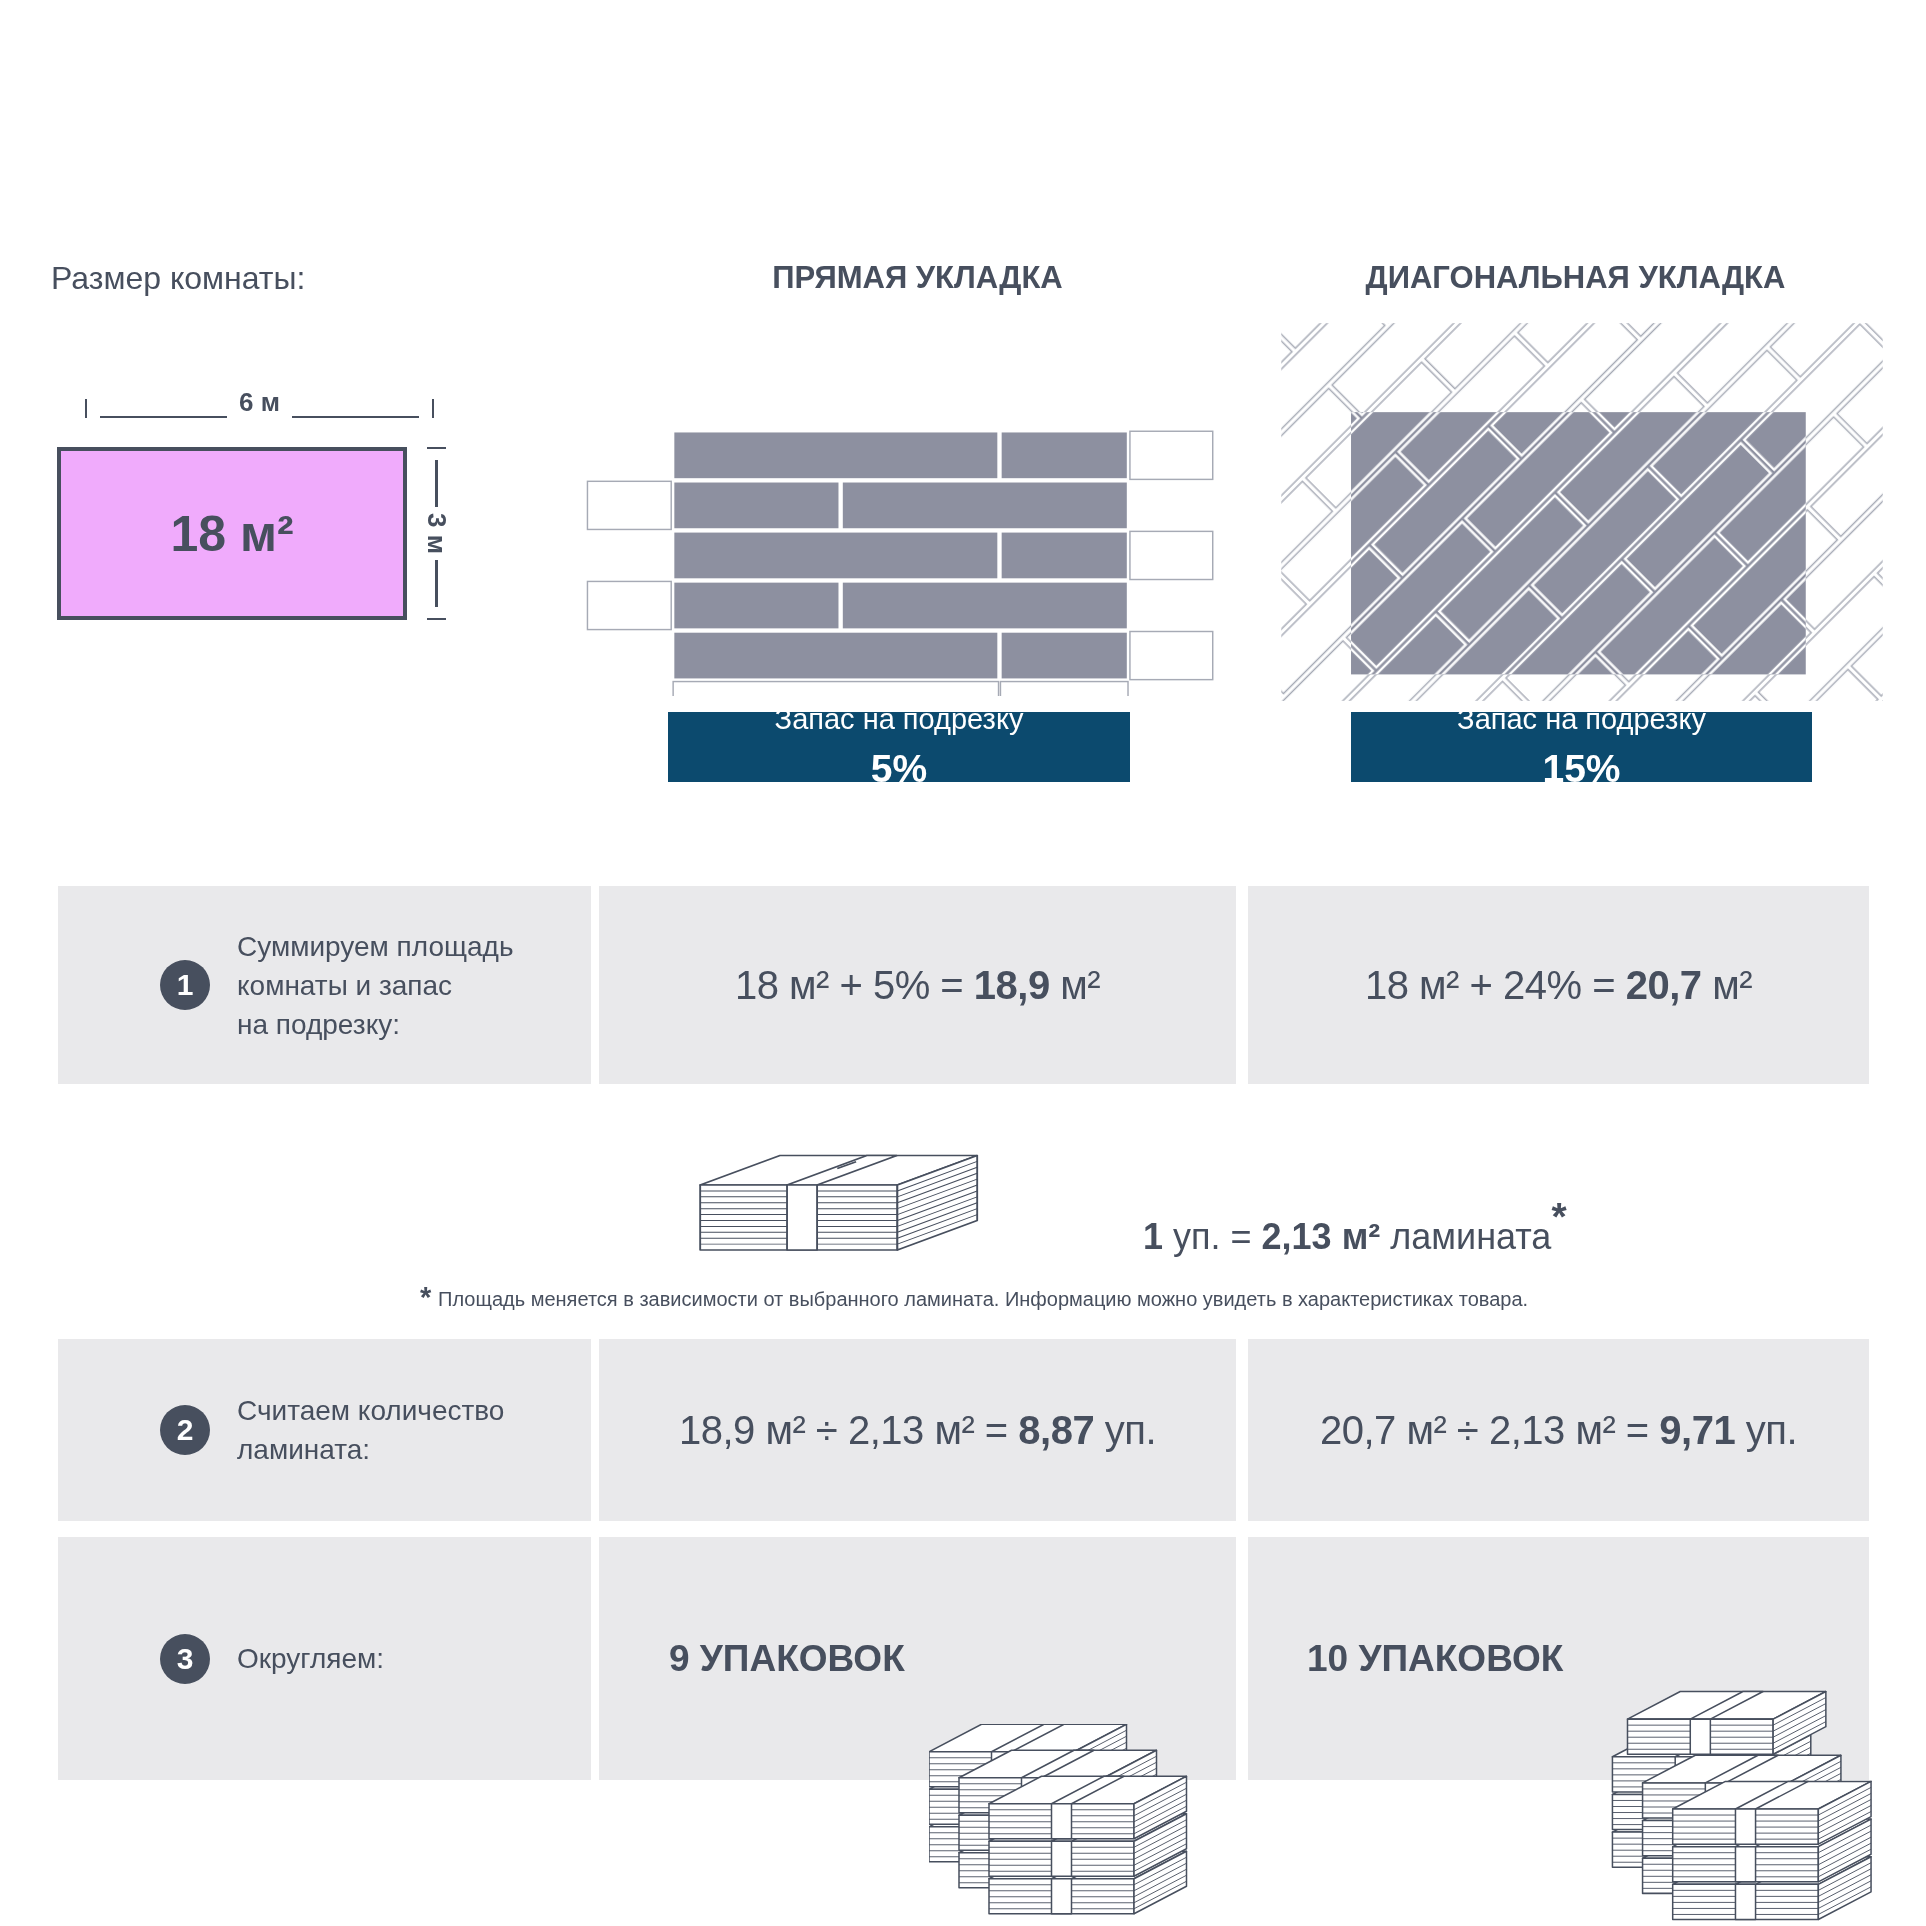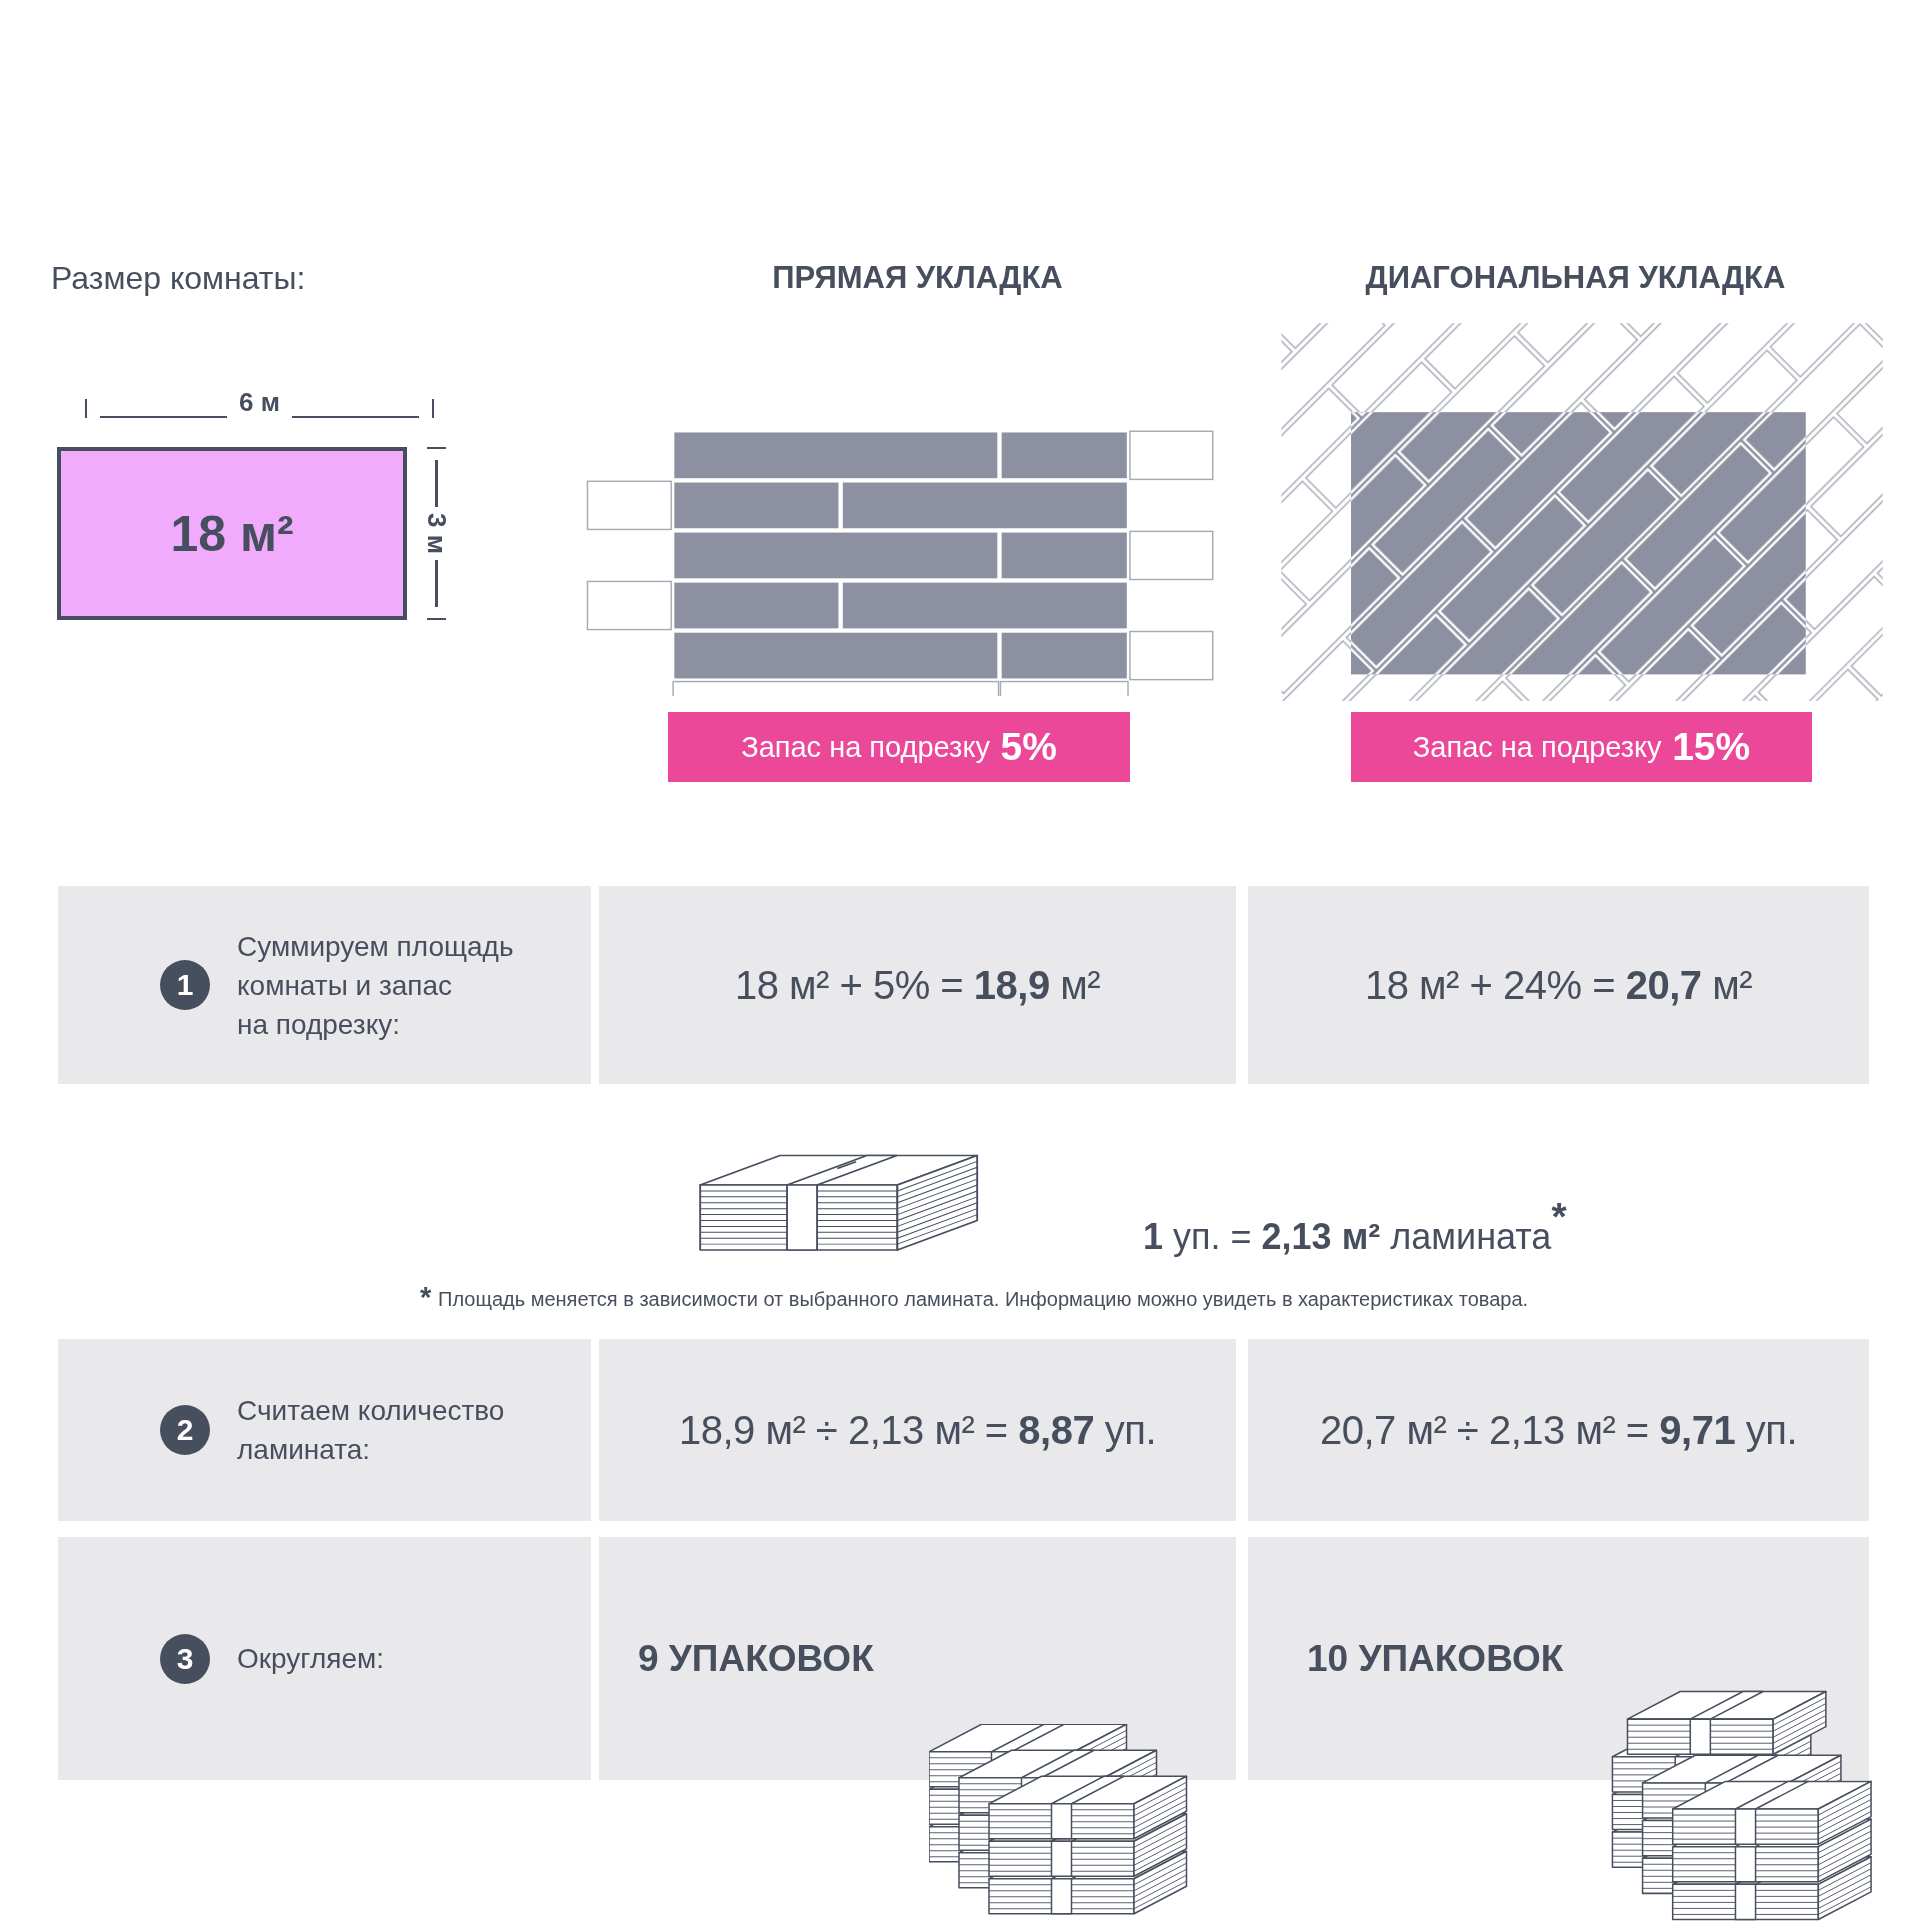--- a/index.html
+++ b/index.html
@@ -25,22 +25,22 @@
              display:flex;align-items:center;justify-content:center;}
   .room-rect .area{font-size:50px;font-weight:700;}
   .dim-v{position:absolute;left:423px;top:447px;width:27px;height:173px;
          display:flex;flex-direction:column;align-items:center;gap:10.6px;}
   .dim-v .tick-h{width:19px;height:2.4px;background:#474f5e;flex:none;}
   .dim-v .dline-v{flex:1;width:2.4px;background:#474f5e;}
   .dim-v .rot{transform:rotate(90deg);}
   
   .svg-abs{position:absolute;}
   
-  .badge{position:absolute;top:712px;height:70px;background:#ec4899;color:#fff;
-         display:flex;align-items:center;justify-content:center;gap:10.6px;}
+  .badge{position:absolute;top:712px;height:70px;background:#0c4a6e;color:#fff;
+         display:flex;align-items:center;justify-content:center;gap:10.6px;flex-direction:column;}
   .badge.b1{left:668px;width:462px;}
   .badge.b2{left:1351px;width:461px;}
   .badge .blabel{font-size:29px;font-weight:400;}
   .badge .bvalue{font-size:39px;font-weight:700;}
   
   .band{position:absolute;background:#e9e9eb;}
   .seg-a{left:58px;width:533px;display:flex;align-items:center;}
   .seg-b{left:599px;width:637px;}
   .seg-c{left:1248px;width:621px;}
   .row1{top:886px;height:198px;}
@@ -49,21 +49,21 @@
   .step-circle{margin-left:102px;width:50px;height:50px;border-radius:50%;background:#474f5e;
                color:#fff;display:flex;align-items:center;justify-content:center;
                font-size:30px;font-weight:700;flex:none;}
   .step-label{margin-left:27px;font-size:28px;line-height:39px;font-weight:400;}
   .step-label span{display:block;}
   .formula{display:flex;align-items:center;justify-content:center;font-size:40px;
            letter-spacing:-0.5px;white-space:pre;}
   .formula b{font-weight:700;}
   .result{display:flex;align-items:center;justify-content:flex-start;
           font-size:37px;font-weight:700;white-space:pre;}
-  .seg-b.result{padding-left:39px;box-sizing:border-box;}
+  .seg-b.result{padding-left:70px;box-sizing:border-box;}
   .seg-c.result{padding-left:59px;box-sizing:border-box;}
   
   .pack-text{position:absolute;left:1103px;top:1153px;font-size:36px;white-space:pre;}
   .pack-text b{font-weight:700;}
   .pack-text .star{font-size:39px;font-weight:700;vertical-align:19px;}
   .footnote{position:absolute;left:0;top:1258px;width:1926px;text-align:center;
             font-size:20px;font-weight:400;white-space:pre;}
   .footnote .star{font-size:29px;font-weight:700;vertical-align:-1px;margin-right:6.7px;}
   .hidden-defs{position:absolute;width:0;height:0;overflow:hidden;}
 </style>

